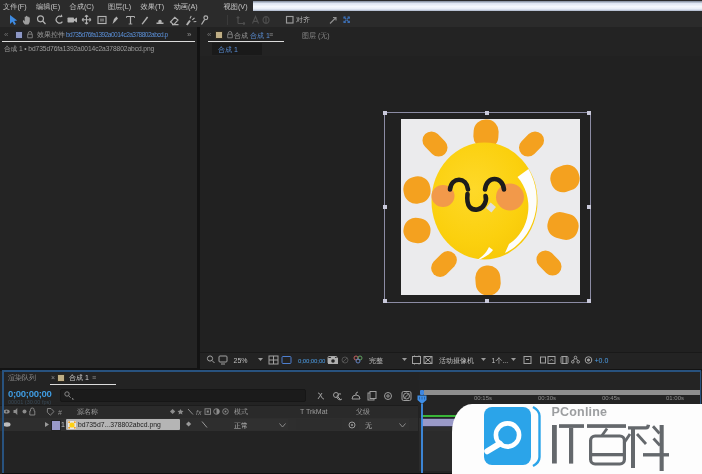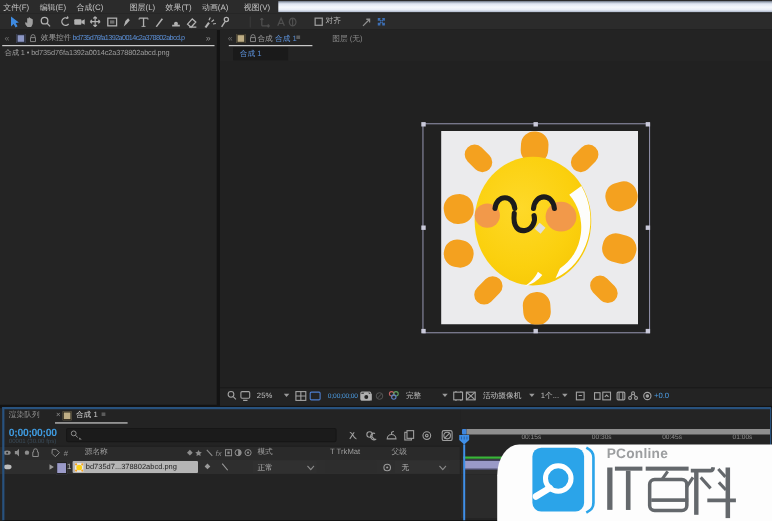--- a/index.html
+++ b/index.html
@@ -8,21 +8,21 @@
   .abs{position:absolute;}
   .t{color:#c4c4c4;font-size:7px;line-height:1;white-space:nowrap;}
   .gray{color:#9d9d9d;} .dim{color:#6f6f6f;} .blue{color:#5b8fd6;}
 </style>
 </head>
 <body>
 <div id="app">
 
   <div class="abs" style="left:0;top:0;width:702px;height:12px;background:#2b2b2b;"></div>
   <div class="abs t" style="left:3px;top:3px;color:#c6c6c6;font-size:7.2px;letter-spacing:0;">
-    <span style="margin-right:9.5px;">文件(F)</span><span style="margin-right:9.5px;">编辑(E)</span><span style="margin-right:24px;">合成(C)</span><span style="margin-right:9.5px;">图层(L)</span><span style="margin-right:9.5px;margin-top:40px;">效果(T)</span><span style="margin-right:14px;">动画(A)</span><span style="margin-right:9.5px;">视图(V)</span><span style="margin-right:9.5px;">窗口</span><span>帮助(H)</span>
+    <span style="margin-right:9.5px;">文件(F)</span><span style="margin-right:9.5px;">编辑(E)</span><span style="margin-right:14px;">合成(C)</span><span style="margin-right:9.5px;">图层(L)</span><span style="margin-right:9.5px;margin-top:40px;">效果(T)</span><span style="margin-right:26px;">动画(A)</span><span style="margin-right:9.5px;">视图(V)</span><span style="margin-right:9.5px;">窗口</span><span>帮助(H)</span>
   </div>
 
   <div class="abs" style="left:253px;top:1px;width:449px;height:9.5px;
       background:linear-gradient(#7c8798 0%,#dfe6f2 25%,#f5f8fc 55%,#e8edf6 80%,#aab5c9 100%);"></div>
 
   <div class="abs" style="left:0;top:12px;width:702px;height:15px;background:#2b2b2b;"></div>
   <svg class="abs" style="left:0;top:12px;" width="702" height="15" viewBox="0 0 702 15">
 
     <path d="M10,3 L10,12 L12.4,9.8 L14.2,12.9 L16,11.9 L14.2,8.9 L17.2,8.5 Z" fill="#3e8ae0"></path>
 

